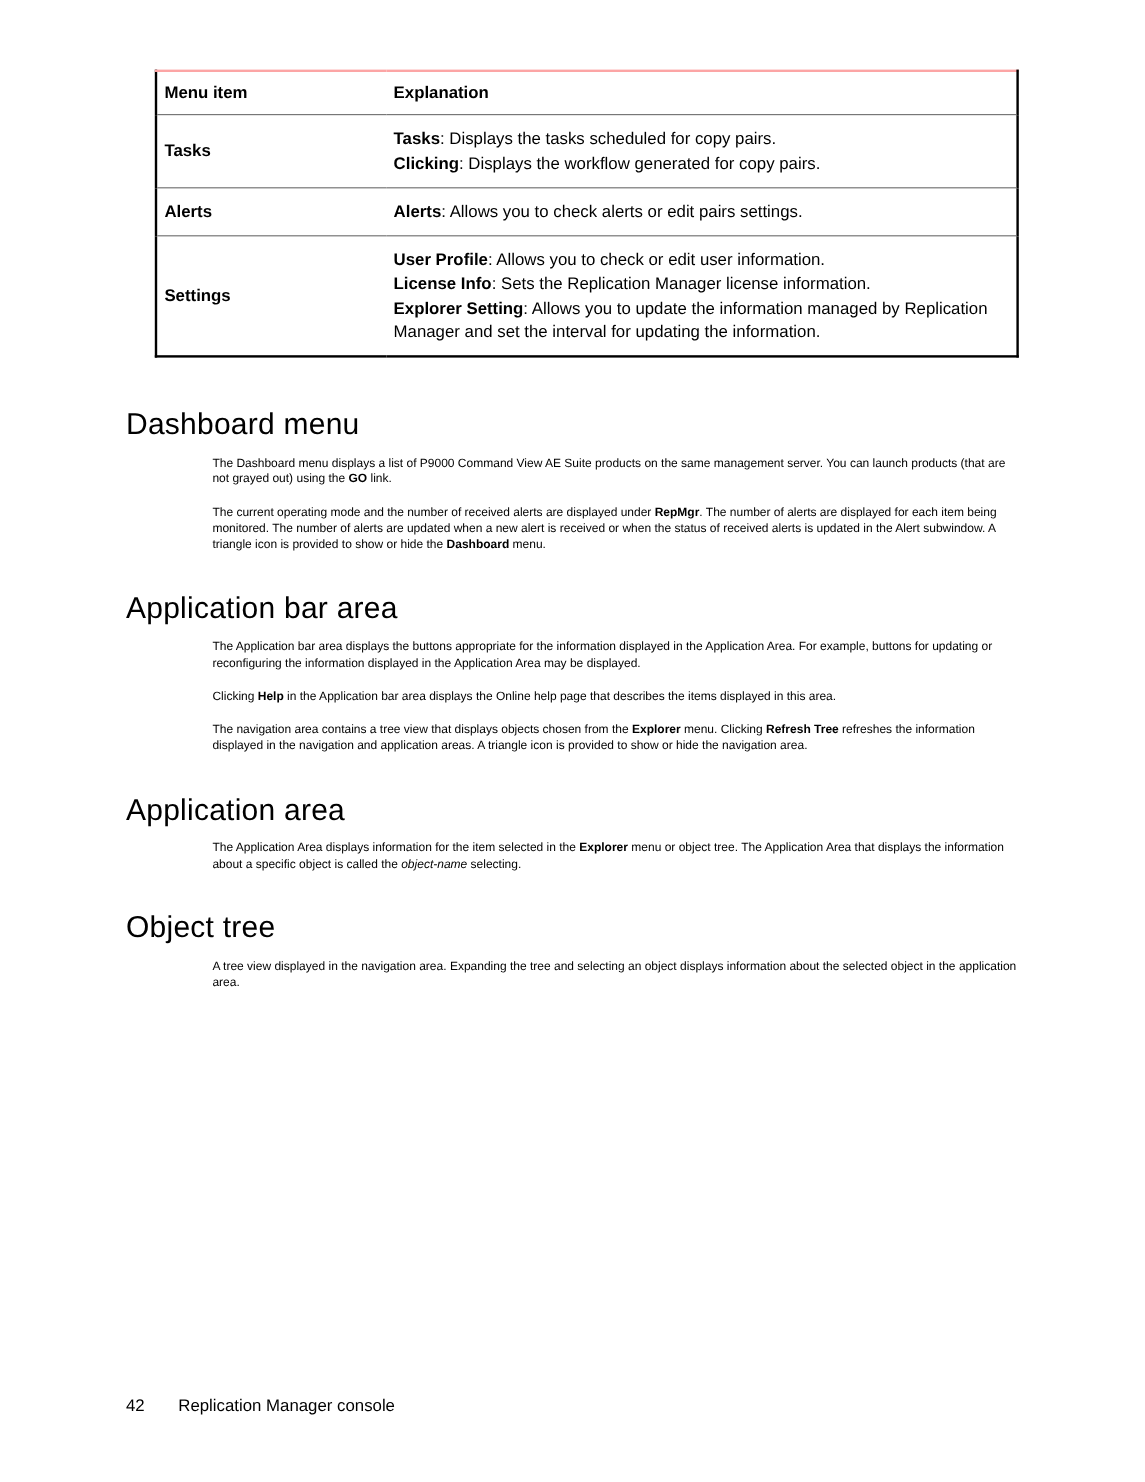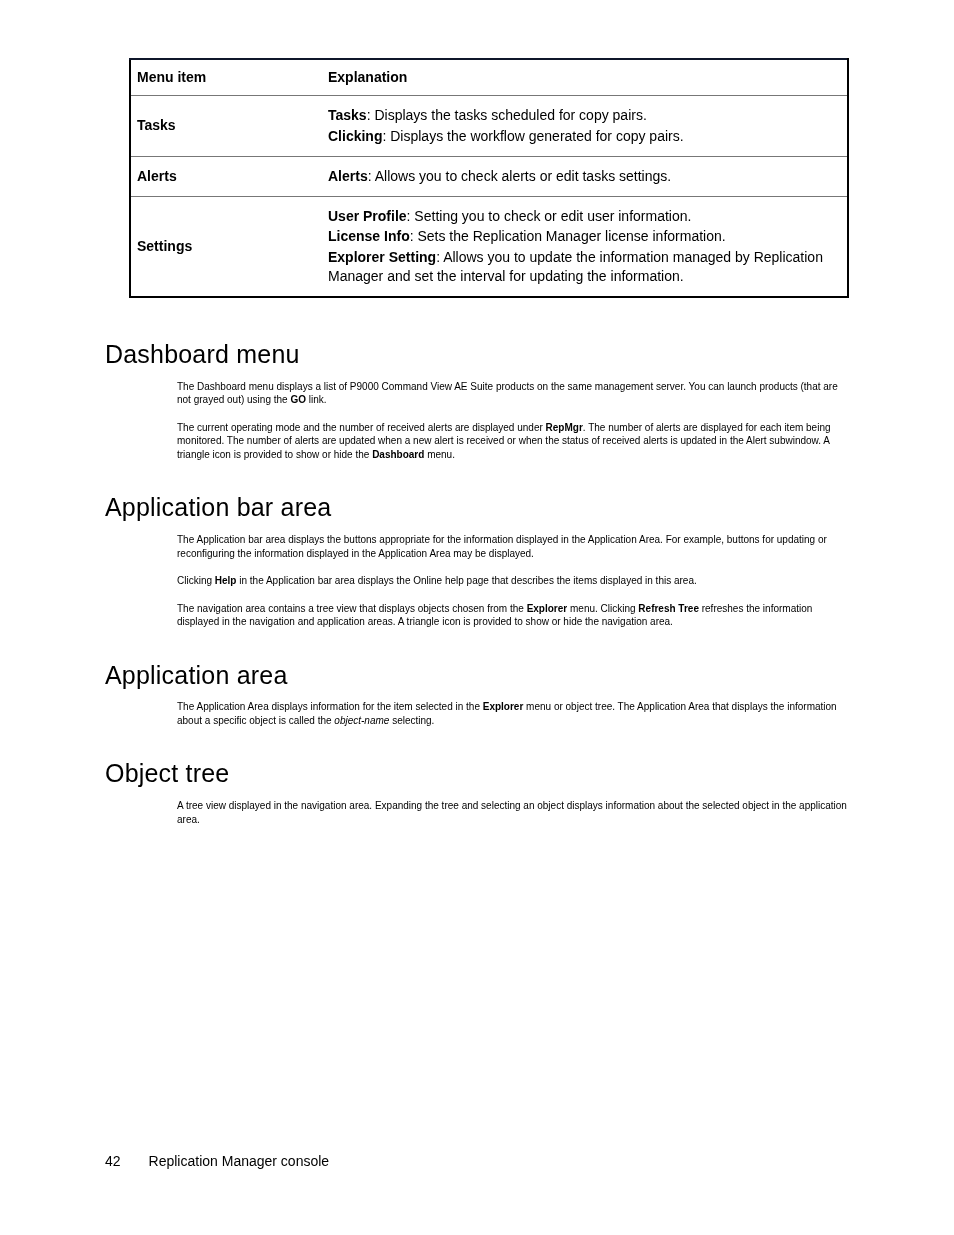--- a/index.html
+++ b/index.html
@@ -41,21 +41,21 @@
   }
   table.menu tr > :first-child {
     width: 175px;
     font-weight: 700;
     border-left: 2px solid #000;
   }
   table.menu tr > :last-child {
     border-right: 2px solid #000;
   }
   table.menu tr:first-child > * {
-    border-top: 2px solid #0f172a;
+    border-top: 2px solid #fca5a5;
   }
   table.menu tr:last-child > * {
     border-bottom: 2px solid #000;
   }
   table.menu td .line {
     display: block;
     margin: 2px 0;
   }
   table.menu td b { font-weight: 700; }
   
@@ -72,21 +72,21 @@
   }
   .body p {
     margin: 0 0 14px 0;
     font-size: 10px;
   }
   .body b { font-weight: 700; }
   .body i { font-style: italic; margin-top: 28px; }
   
   .footer {
     position: absolute;
-    bottom: 64px;
+    bottom: 54px;
     left: 105px;
     font-size: 14px;
   }
   .footer .num { display:inline-block; margin-right: 28px; }
 </style>
 </head>
 <body>
 
 <div class="page">
 
@@ -99,27 +99,27 @@
     <tr>
       <td>Tasks</td>
       <td>
         <span class="line"><b>Tasks</b><span>: Displays the tasks scheduled for copy pairs.</span></span>
         <span class="line"><b>Clicking</b><span>: Displays the workflow generated for copy pairs.</span></span>
       </td>
     </tr>
     <tr>
       <td>Alerts</td>
       <td>
-        <span class="line"><b>Alerts</b><span>: Allows you to check alerts or edit tasks settings.</span></span>
+        <span class="line"><b>Alerts</b><span>: Allows you to check alerts or edit pairs settings.</span></span>
       </td>
     </tr>
     <tr>
       <td>Settings</td>
       <td>
-        <span class="line"><b>User Profile</b><span>: Setting you to check or edit user information.</span></span>
+        <span class="line"><b>User Profile</b><span>: Allows you to check or edit user information.</span></span>
         <span class="line"><b>License Info</b><span>: Sets the Replication Manager license information.</span></span>
         <span class="line"><b>Explorer Setting</b><span>: Allows you to update the information managed by Replication Manager and set the interval for updating the information.</span></span>
       </td>
     </tr>
   </tbody>
     </table>
 
   <h2 class="section">Dashboard menu</h2>
   <div class="body">
     <p>

